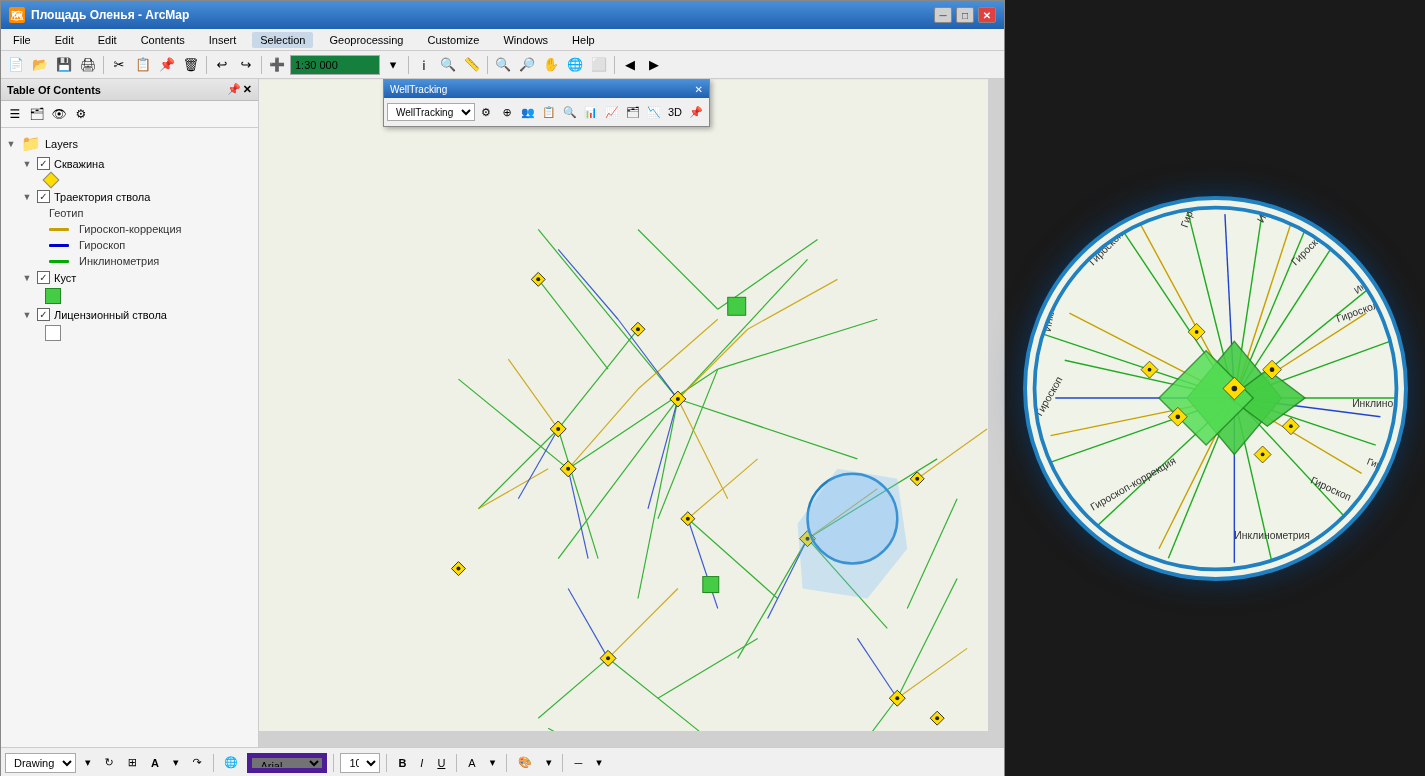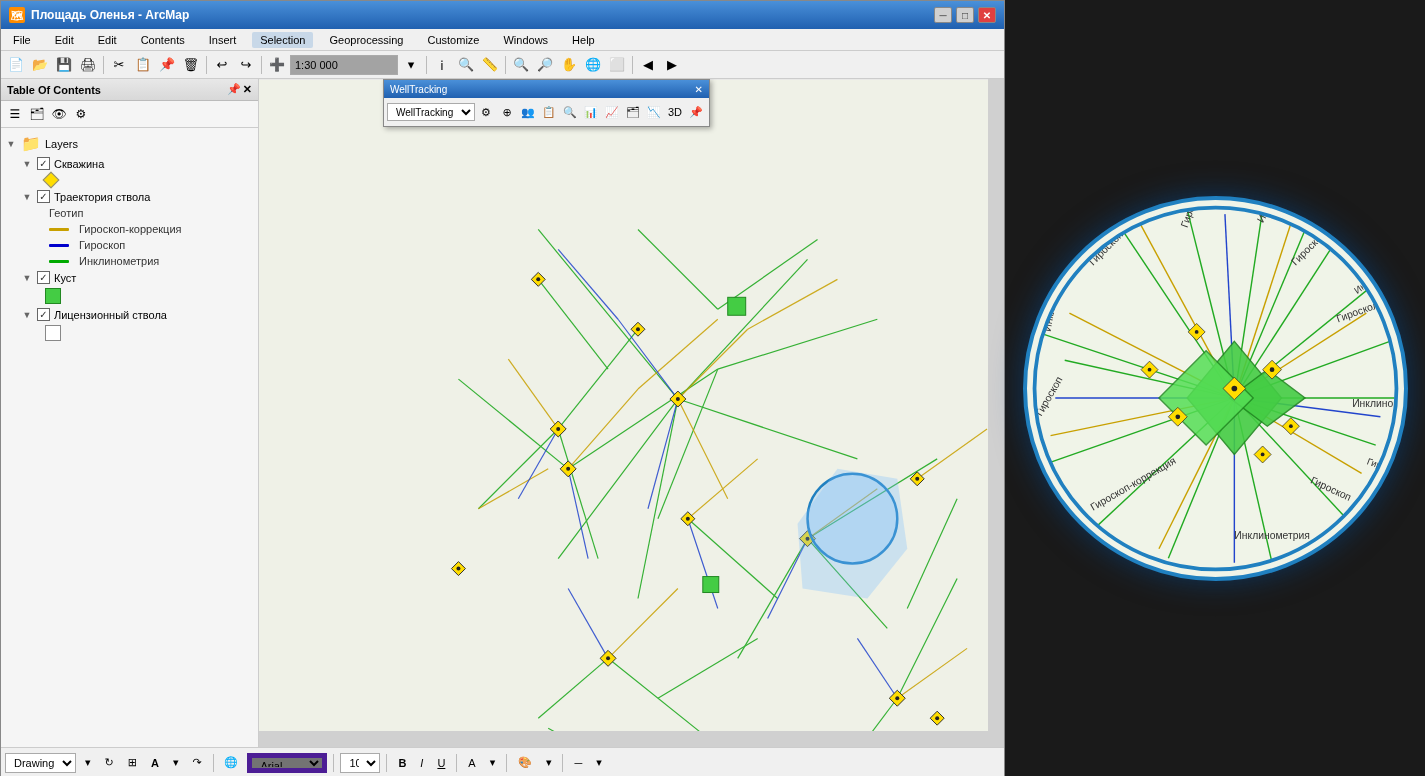--- a/index.html
+++ b/index.html
@@ -109,26 +109,26 @@
       cursor: pointer;
       font-size: 13px;
     }
     .tb-separator {
       width: 1px;
       height: 18px;
       background: #bbb;
       margin: 0 2px;
     }
     .tb-scale {
-      width: 108px;
+      width: 90px;
       height: 20px;
       border: 1px solid #aaa;
       padding: 0 4px;
       font-size: 11px;
-      background: #a3a3a3;
+      background: #15803d;
     }
 
     
     .main-layout {
       display: flex;
       height: calc(776px - 28px - 22px - 28px - 30px);
       position: relative;
     }
 
     

